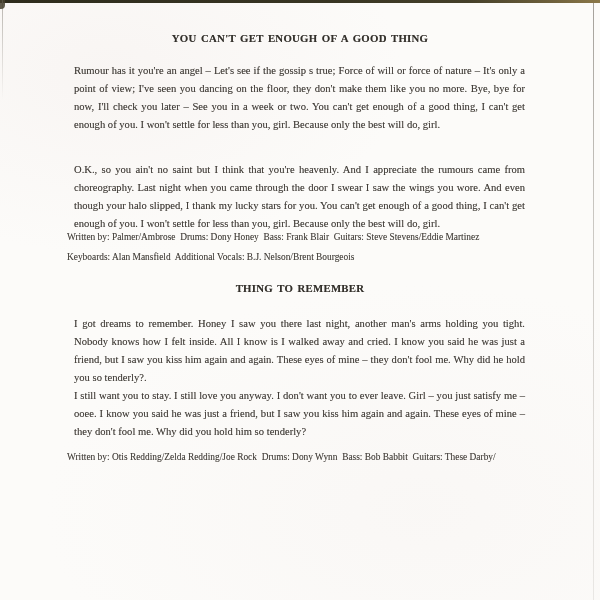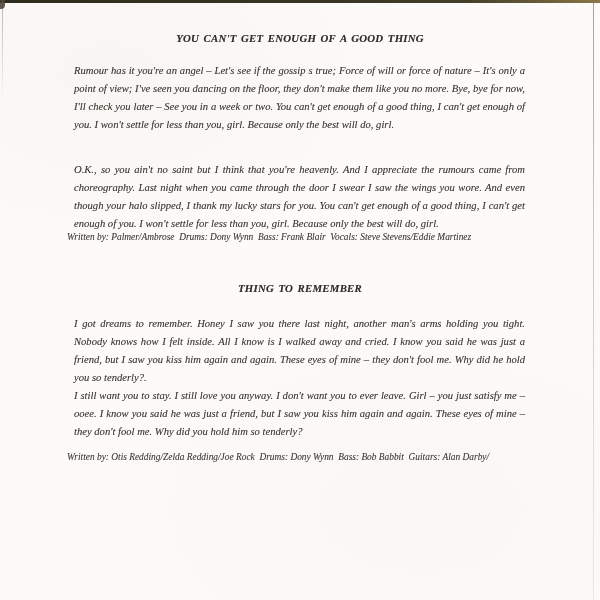--- a/index.html
+++ b/index.html
@@ -8,21 +8,20 @@
     background: #ffffff;
     font-family: "Liberation Serif", "DejaVu Serif", serif;
   }
   .sheet {
     position: relative; width: 600px; height: 600px; overflow: hidden;
     background:
       radial-gradient(ellipse 420px 260px at 18% 12%, rgba(242,234,232,0.35), rgba(255,255,255,0) 70%),
       radial-gradient(ellipse 500px 300px at 70% 85%, rgba(246,242,240,0.4), rgba(255,255,255,0) 75%),
       #fcfbf9;
     color: #3e3b37;
-    font-style: italic;
   }
   
   .top-edge {
     position: absolute; top: 0; left: 0; width: 600px; height: 3px;
     background: linear-gradient(90deg, #2e2c1d 0%, #383523 55%, #45402a 78%, #6e603c 92%, #8b7849 100%);
   }
   .right-edge {
     position: absolute; top: 3px; right: 6px; width: 1px; height: 597px;
     background: linear-gradient(180deg, #a5a19b 0%, #c9c6c1 35%, #dedbd7 70%, #e9e7e4 100%);
   }
@@ -70,26 +69,27 @@
   <div class="left-edge"></div>
   <div class="corner-mark"></div>
 
   <div class="song-title title-1">YOU CAN'T GET ENOUGH OF A GOOD THING</div>
 
   <div class="para para-1">Rumour has it you're an angel – Let's see if the gossip s true; Force of will or force of nature – It's only a point of view; I've seen you dancing on the floor, they don't make them like you no more. Bye, bye for now, I'll check you later – See you in a week or two. You can't get enough of a good thing, I can't get enough of you. I won't settle for less than you, girl. Because only the best will do, girl.</div>
 
   <div class="para para-2">O.K., so you ain't no saint but I think that you're heavenly. And I appreciate the rumours came from choreography. Last night when you came through the door I swear I saw the wings you wore. And even though your halo slipped, I thank my lucky stars for you. You can't get enough of a good thing, I can't get enough of you. I won't settle for less than you, girl. Because only the best will do, girl.</div>
 
   <div class="credits credits-1">
-    <div class="cline">Written by: Palmer/Ambrose  Drums: Dony Wynn  Bass: Frank Blair  Vocals: Steve Stevens/Eddie Martinez</div>
+    <div class="cline">Written by: Palmer/Ambrose  Drums: Dony Honey  Bass: Frank Blair  Guitars: Steve Stevens/Eddie Martinez</div>
+    <div class="cline">Keyboards: Alan Mansfield  Additional Vocals: B.J. Nelson/Brent Bourgeois</div>
   </div>
 
   <div class="song-title title-2">THING TO REMEMBER</div>
 
   <div class="para para-4">I still want you to stay. I still love you anyway. I don't want you to ever leave. Girl – you just satisfy me – ooee. I know you said he was just a friend, but I saw you kiss him again and again. These eyes of mine – they don't fool me. Why did you hold him so tenderly?</div>
 
   <div class="para para-3">I got dreams to remember. Honey I saw you there last night, another man's arms holding you tight. Nobody knows how I felt inside. All I know is I walked away and cried. I know you said he was just a friend, but I saw you kiss him again and again. These eyes of mine – they don't fool me. Why did he hold you so tenderly?.</div>
 
   <div class="credits credits-2">
-    <div class="cline">Written by: Otis Redding/Zelda Redding/Joe Rock  Drums: Dony Wynn  Bass: Bob Babbit  Guitars: Alan Darby/</div>
+    <div class="cline">Written by: Otis Redding/Zelda Redding/Joe Rock  Drums: Dony Wynn  Bass: Bob Babbit  Guitars: These Darby/</div>
   </div>
 
 </div>
 
 </body></html>

